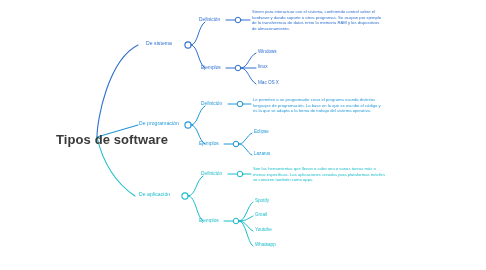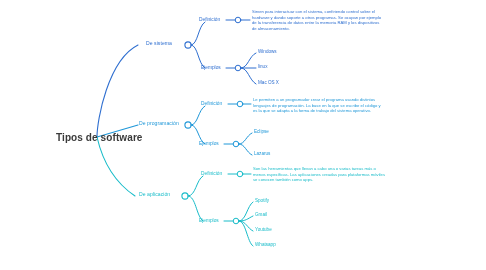--- a/index.html
+++ b/index.html
@@ -1,20 +1,20 @@
 <!DOCTYPE html>
 <html><head>
 <meta charset="utf-8">
 <style>
   html,body{margin:0;padding:0;background:#ffffff;}
   body{width:486px;height:270px;position:relative;overflow:hidden;
        font-family:"Liberation Sans","DejaVu Sans",sans-serif;}
   #canvas{position:absolute;inset:0;width:486px;height:270px;}
   .lbl{position:absolute;white-space:nowrap;line-height:1.05;}
-  .root-label{font-size:10px;font-weight:bold;color:#3a3a3a;letter-spacing:.1px;}
+  .root-label{font-size:13px;font-weight:bold;color:#3a3a3a;letter-spacing:.1px;}
   .branch-label{font-size:5.1px;color:#2f6fd0;letter-spacing:.05px;}
   .branch-label.b2{color:#1f97d8;}
   .branch-label.b3{color:#18bcc9;}
   .sub-label{font-size:4.8px;color:#2f6fd0;}
   .sub-label.b2{color:#1f97d8;}
   .sub-label.b3{color:#18bcc9;}
   .leaf-label{font-size:4.6px;color:#2f6fd0;}
   .leaf-label.b2{color:#1f97d8;}
   .leaf-label.b3{color:#18bcc9;}
   .para{position:absolute;font-size:4.2px;line-height:1.32;color:#2f6fd0;

